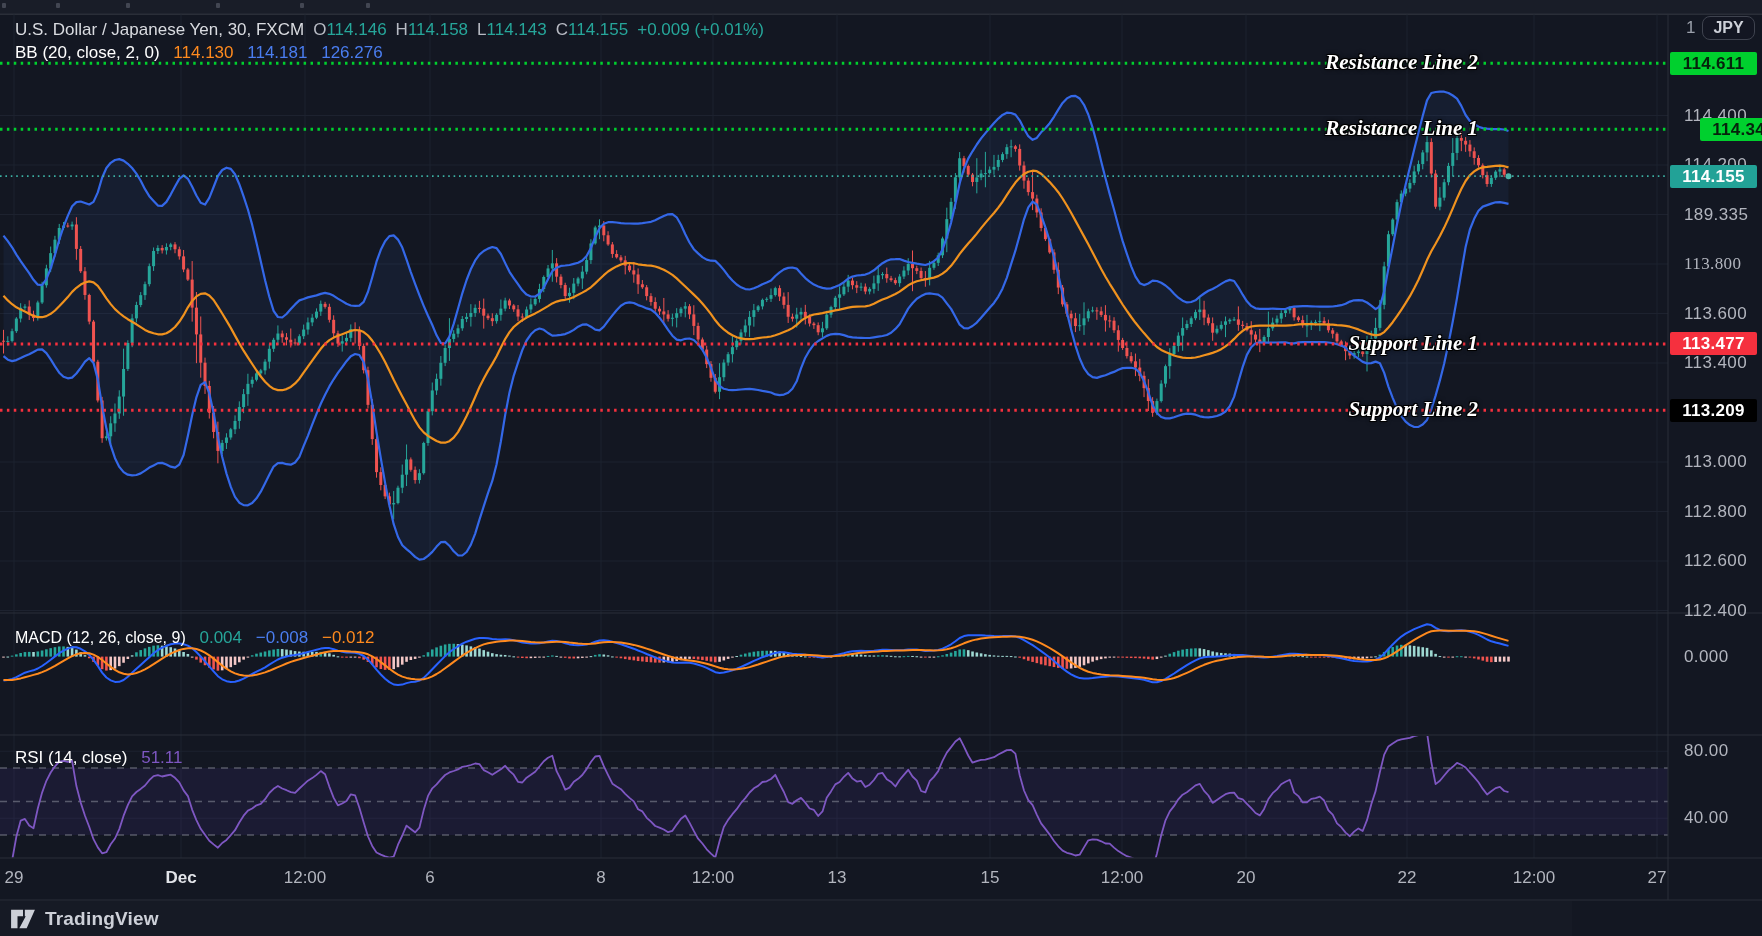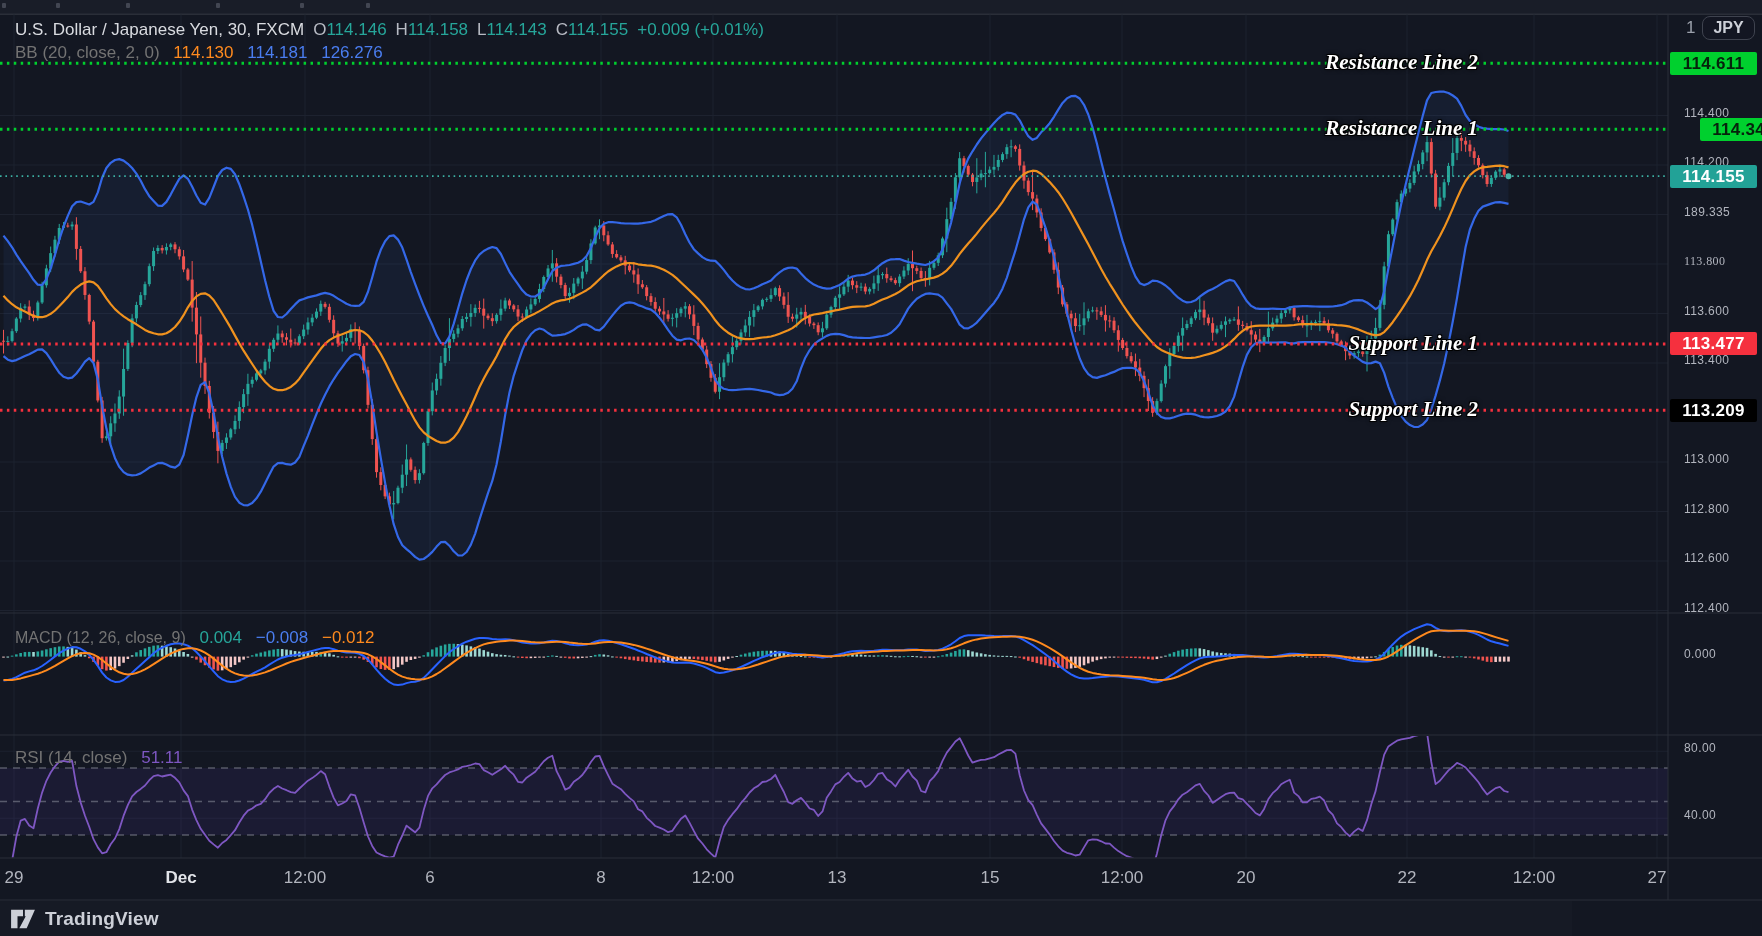--- a/index.html
+++ b/index.html
@@ -7,29 +7,29 @@
        font-family:"Liberation Sans","DejaVu Sans",sans-serif;-webkit-font-smoothing:antialiased;}
   
   .top-strip{position:absolute;left:0;top:0;width:1762px;height:14px;background:#191d28;border-bottom:1px solid #2a2e39;}
   .frag{position:absolute;top:3px;width:4px;height:5px;background:#4c515c;border-radius:1px;opacity:.8;}
   
   #chart{position:absolute;left:0;top:0;}
   
   .legend{position:absolute;z-index:5;white-space:nowrap;}
   .lg-row{height:23px;line-height:23px;font-size:17px;}
   .t-title{color:#d9dbe0;}
-  .t-sub{color:#737373;}
+  .t-sub{color:#ffffff;}
   .pair{margin-left:9px;color:#b7bac3;}
   .pair b{font-weight:400;}
   .v-teal{color:#26a69a;}
   .v-blue{color:#4a7df0;}
   .v-orange{color:#ff8a1e;}
   .v-purple{color:#7e57c2;}
   
-  .axis-tick{position:absolute;left:1684px;width:78px;font-size:12px;color:#b2b5be;letter-spacing:.4px;z-index:3;}
+  .axis-tick{position:absolute;left:1684px;width:78px;font-size:17px;color:#b2b5be;letter-spacing:.4px;z-index:3;}
   .axis-box{position:absolute;left:1670px;width:87px;height:23px;border-radius:2px;text-align:center;
             line-height:23px;font-size:17px;font-weight:700;letter-spacing:.3px;z-index:6;}
   .chip-row{position:absolute;left:1686px;top:16px;display:flex;align-items:center;gap:7px;z-index:6;}
   .chip-side{color:#9ba0ab;font-size:17px;}
   .chip{border:1.5px solid #3f434f;border-radius:8px;padding:2px 10px;color:#cdd0d8;font-weight:700;font-size:16px;background:rgba(19,23,34,.4);}
   
   .lvl-label{position:absolute;z-index:4;font-family:"Liberation Serif","DejaVu Serif",serif;
              font-style:italic;font-weight:700;font-size:21px;color:#ffffff;transform:translateY(-52%);
              text-shadow:-1px -1px 0 #000,1px -1px 0 #000,-1px 1px 0 #000,1px 1px 0 #000,0 0 5px #000;}
   

